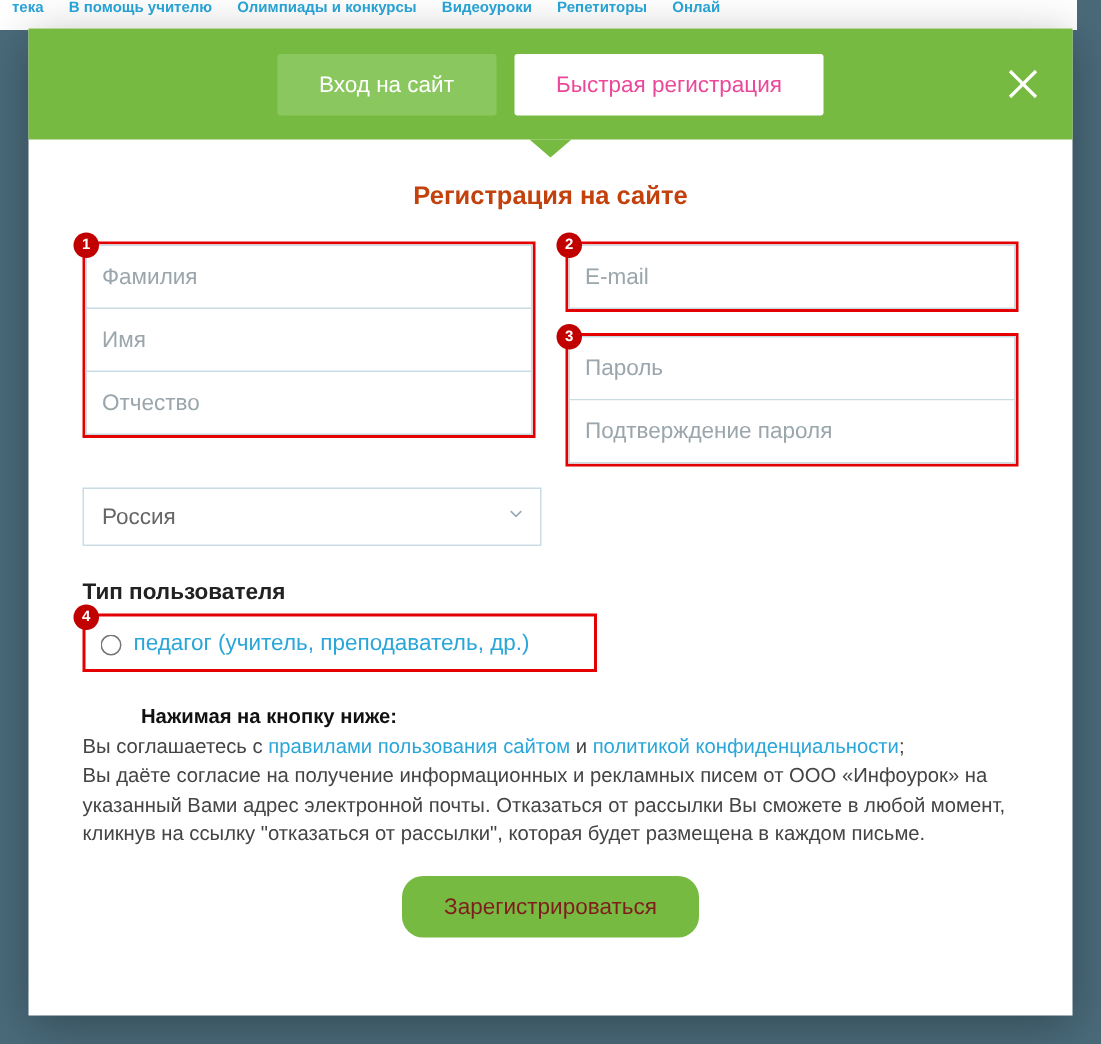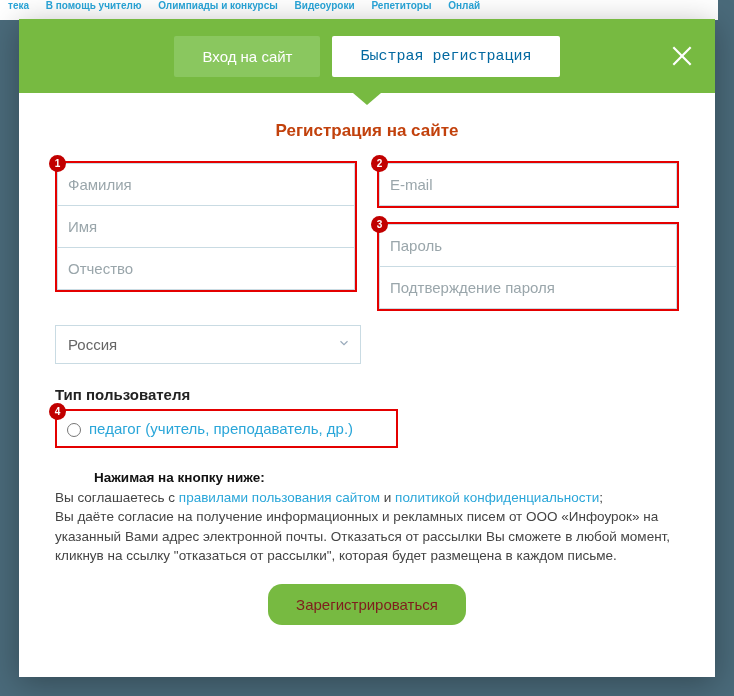--- a/index.html
+++ b/index.html
@@ -62,22 +62,21 @@
       margin: 0 6px;
       border-radius: 2px;
       text-align: right;
     }
     .tab-login {
       background: #8ac75f;
       color: #fff;
     }
     .tab-register {
       background: #fff;
-      color: #0369a1;
-      font-family: Liberation Mono, monospace;
+      color: #ec4899;
     }
     .close-btn {
       position: absolute;
       right: 20px;
       top: 24px;
       width: 26px; height: 26px;
       cursor: pointer;
     }
     .close-btn svg { stroke: #fff; stroke-width: 2; }
     .modal-body {

